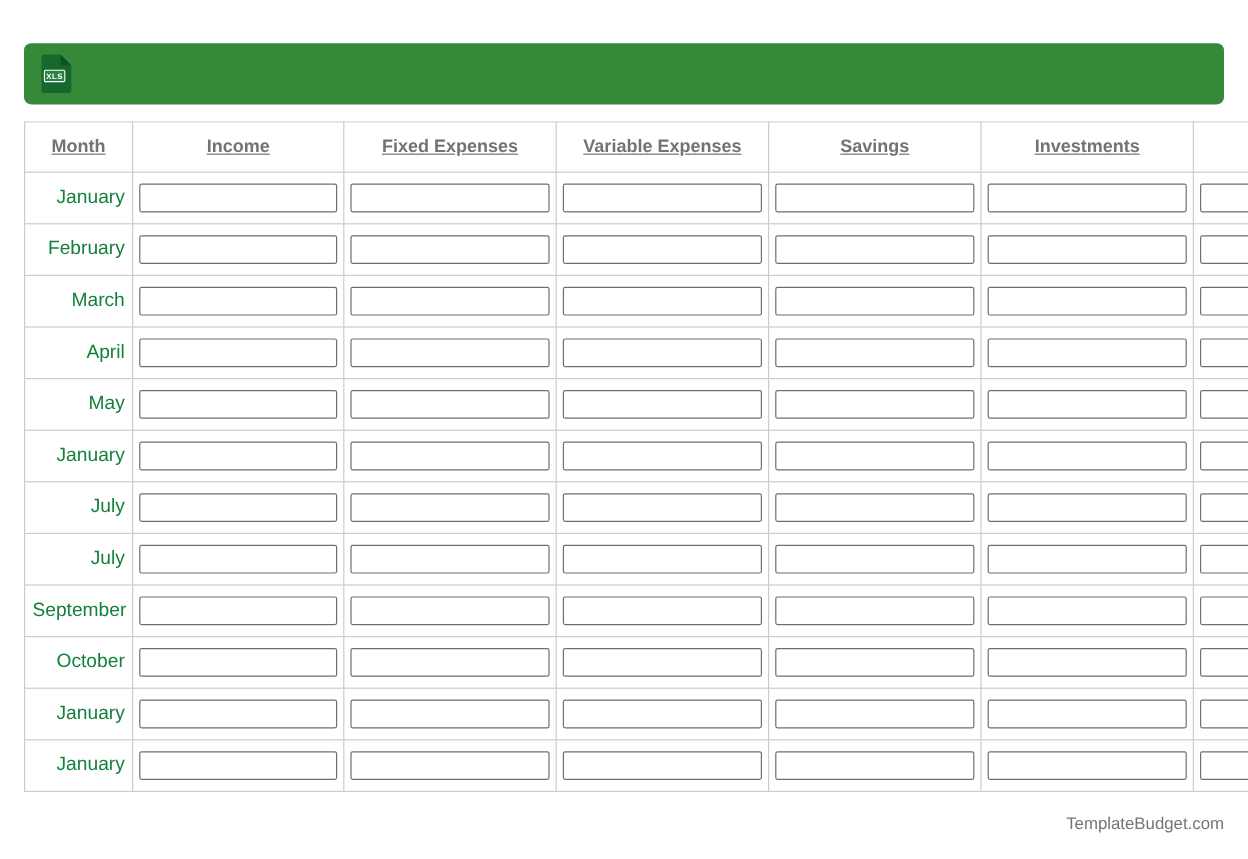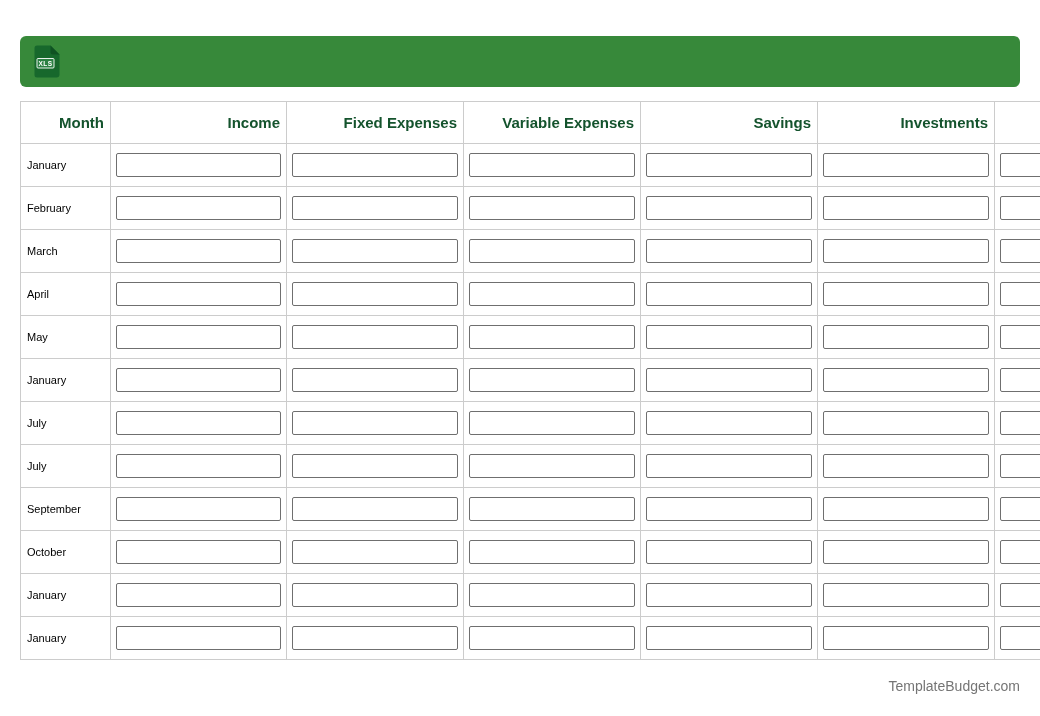--- a/index.html
+++ b/index.html
@@ -18,25 +18,25 @@
     letter-spacing:0.2px; white-space:nowrap;
   }
 
   
   .table-wrap {
     position:absolute; left:20px; top:101px; width:1020px; overflow:hidden;
   }
   table { border-collapse:collapse; table-layout:fixed; width:1151px; background:#fff; }
   th, td { border:1px solid #cccccc; box-sizing:border-box; vertical-align:middle; }
   th {
-    height:42px; text-align:right; font-size:15px; font-weight:bold;
-    color:#14532d; padding:0 6px; white-space:nowrap; overflow:hidden;
+    height:42px; text-align:center; font-size:15px; font-weight:bold;
+    color:#737373; padding:0 6px; white-space:nowrap; overflow:hidden;text-decoration:underline;
   }
   td { height:43px; }
-  td.month-cell { font-size:11px; color:#000000; padding:0 6px; white-space:nowrap; }
+  td.month-cell { font-size:16px; color:#15803d; padding:0 6px; white-space:nowrap;text-align:right; }
   td.field-cell { padding:0 5px; }
   input.cell-input {
     display:block; width:100%; height:24px; box-sizing:border-box;
     border:1px solid #6f6f6f; border-radius:2px; background:#ffffff;
     font:13px "Liberation Sans", sans-serif; padding:0 4px; outline:none;
   }
 
   
   .footer {
     position:absolute; top:678px; right:20px;

